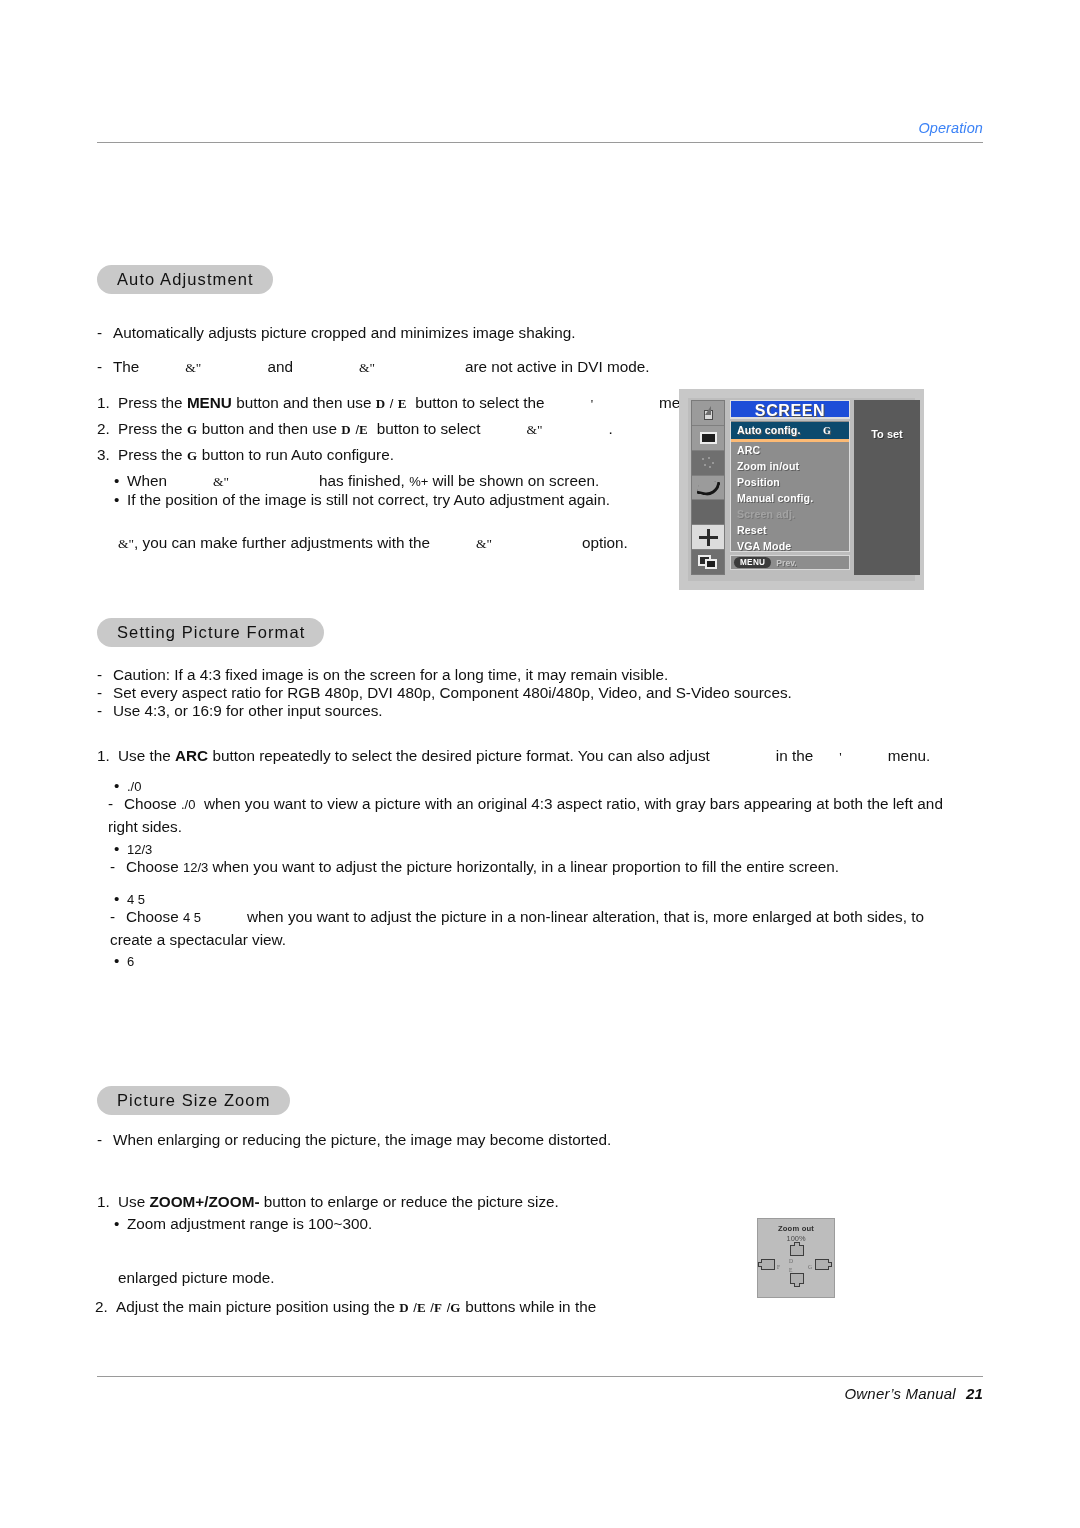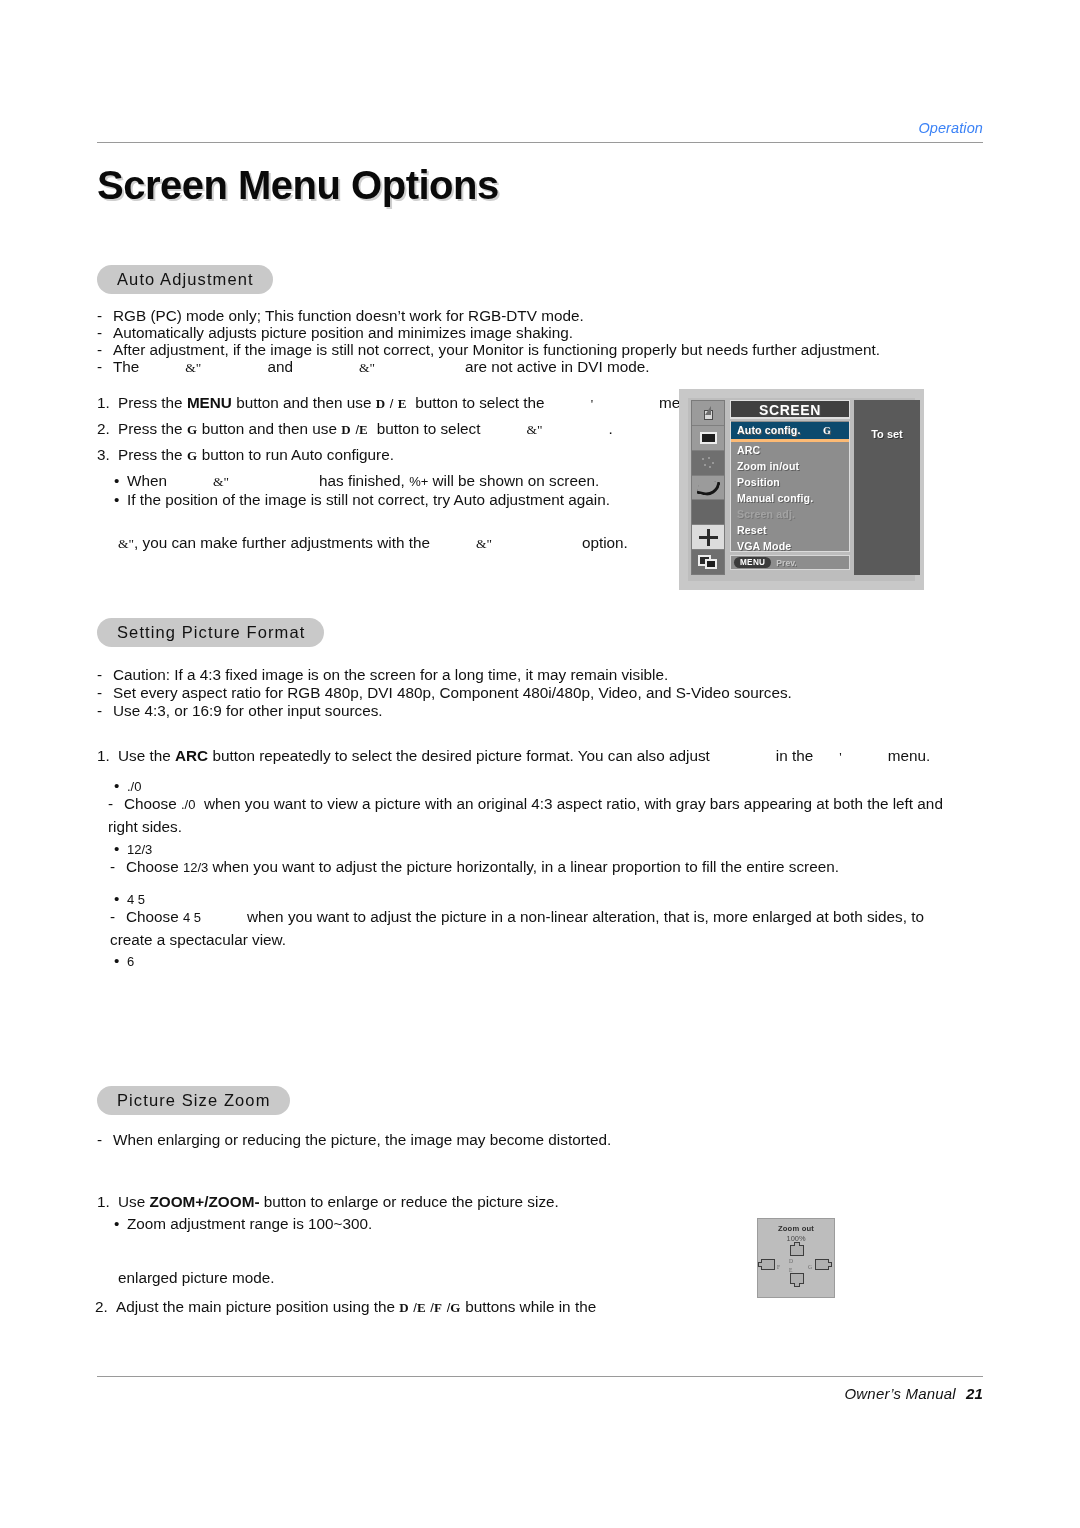--- a/index.html
+++ b/index.html
@@ -144,27 +144,27 @@
 
   .osd-menu {
     position: absolute;
     left: 42px; top: 2px;
     width: 120px;
     height: 175px;
   }
   .osd-title {
     height: 19px;
     line-height: 19px;
-    background: #404040;
+    background: #1d4ed8;
     border: 1px solid #e2e2e2;
     border-bottom: 2px solid #dedede;
     box-sizing: border-box;
     text-align: center;
     color: #ffffff;
-    font-size: 14px;
+    font-size: 16px;
     font-weight: bold;
     letter-spacing: .6px;
     text-shadow: 1px 1px 0 #4d4d4d;
   }
   .osd-list {
     margin-top: 2px;
     background: #8d8d8d;
     border: 1px solid #dcdcdc;
     border-top: none;
     box-sizing: border-box;
@@ -369,32 +369,25 @@
   .ftr-text .pg { font-style: italic; font-weight: bold; margin-left: 10px; }
 </style>
 </head>
 <body>
 
 <div class="page">
 
   <div class="hdr-label">Operation</div>
   <div class="hdr-rule"></div>
 
-  <div class="page-title">Screen Menu Options</div>
 
   <div class="pill" style="left:97px; top:265px;">Auto Adjustment</div>
 
-  <div class="txt" style="left:97px; top:305px;">
-    <span class="dash">-</span><span>RGB (PC) mode only; This function doesn’t work for RGB-DTV mode.</span>
-  </div>
   <div class="txt" style="left:97px; top:322px;">
-    <span class="dash">-</span><span>Automatically adjusts picture position and minimizes image shaking.</span>
-  </div>
-  <div class="txt" style="left:97px; top:339px;">
-    <span class="dash">-</span><span>After adjustment, if the image is still not correct, your Monitor is functioning properly but needs further adjustment.</span>
+    <span class="dash">-</span><span>Automatically adjusts picture cropped and minimizes image shaking.</span>
   </div>
   <div class="txt" style="left:97px; top:356px;">
     <span class="dash">-</span><span>The</span><span class="sp-m"></span><span class="gl-amp">&amp;"</span><span class="sp-l"></span><span>and</span><span class="sp-l"></span><span class="gl-amp">&amp;"</span><span class="sp-xl"></span><span>are not active in DVI mode.</span>
   </div>
 
   <div class="txt" style="left:97px; top:392px;">
     <span class="num">1.</span><span>Press the</span>&nbsp;<span class="b">MENU</span>&nbsp;<span>button and then use</span>&nbsp;<span class="gl">D</span>&nbsp;<span class="gl-arc">/</span>&nbsp;<span class="gl">E</span>&nbsp;&nbsp;<span>button to select the</span><span class="sp-m"></span><span class="gl-amp">'</span><span class="sp-l"></span><span>menu.</span>
   </div>
 
   <div class="txt" style="left:97px; top:418px;">

